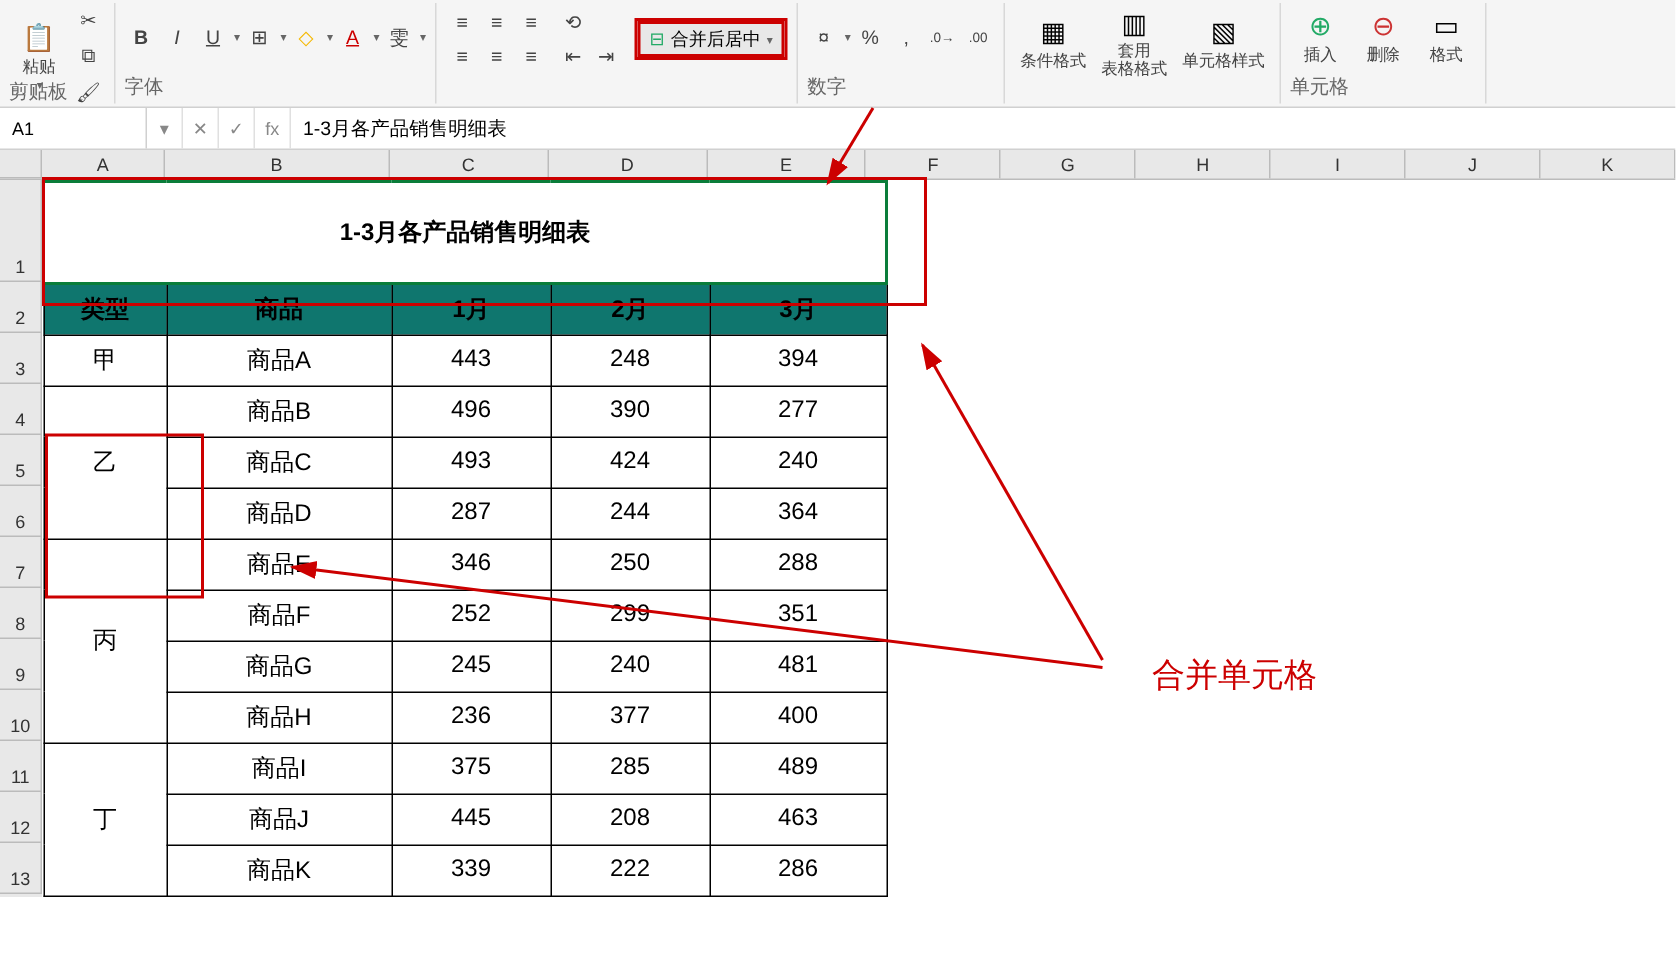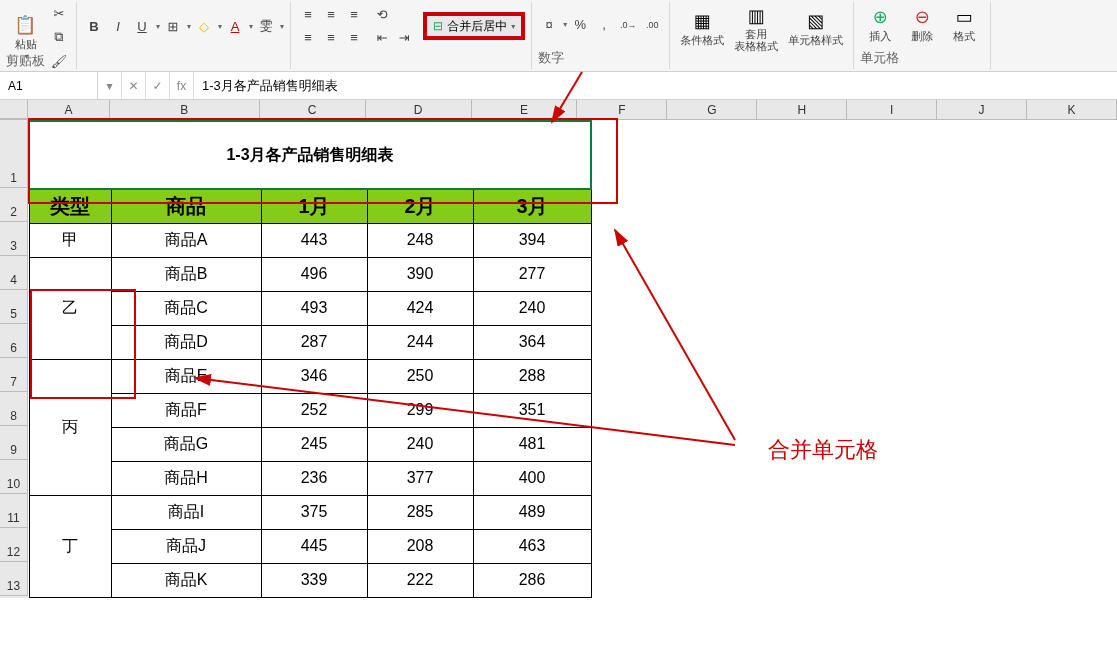--- a/index.html
+++ b/index.html
@@ -37,21 +37,21 @@
     
     .grid-body { display: flex; }
     .row-headers { width: 28px; background: #e8e8e8; }
     .row-h { height: 34px; border-bottom: 1px solid #bbb; border-right: 1px solid #bbb; display: flex; align-items: flex-end; justify-content: center; font-size: 12px; color: #333; padding-bottom: 2px; }
     .row-h.h1 { height: 68px; }
     
     .cells { position: relative; }
     .data-table { border-collapse: collapse; }
     .data-table td { border: 1px solid #000; text-align: center; font-size: 16px; height: 34px; vertical-align: middle; }
     .title-cell { font-size: 26px; font-weight: bold; height: 68px !important; border: 2px solid #0a7d3a !important; }
-    .header-row td { background: #84cc16; font-weight: bold; font-size: 20px; }
+    .header-row td { background: #0f766e; font-weight: bold; font-size: 16px; }
     .w-A { width: 82px; } .w-B { width: 150px; margin-left: 15px; } .w-C { width: 106px; } .w-D { width: 106px; } .w-E { width: 118px; }
     
     
     .red-box { position: absolute; border: 2px solid #c00; pointer-events: none; }
     .title-red { left: 0; top: -2px; width: 590px; height: 86px; }
     .merged-col-red { left: 2px; top: 169px; width: 106px; height: 110px; }
     .annotation-text { position: absolute; font-size: 22px; color: #c00; margin-left: 23px; }
     
     svg.arrow { position: absolute; pointer-events: none; overflow: visible; }
   </style>
@@ -84,20 +84,21 @@
       <span class="dd-arrow">▾</span>
       <span class="tool-btn">⊞</span>
       <span class="dd-arrow">▾</span>
       <span class="tool-btn" style="color:#f5b800">◇</span>
       <span class="dd-arrow">▾</span>
       <span class="tool-btn" style="color:#c00;text-decoration:underline">A</span>
       <span class="dd-arrow">▾</span>
       <span class="tool-btn">雯</span>
       <span class="dd-arrow">▾</span>
     </div>
+    <div class="ribbon-group-label">字体</div>
   </div>
 
   <div class="ribbon-group" style="min-width:220px">
     <div class="ribbon-tools">
       <div style="display:flex;flex-direction:column;gap:1px">
         <div style="display:flex;gap:1px">
           <span class="tool-btn">≡</span>
           <span class="tool-btn">≡</span>
           <span class="tool-btn">≡</span>
         </div>

